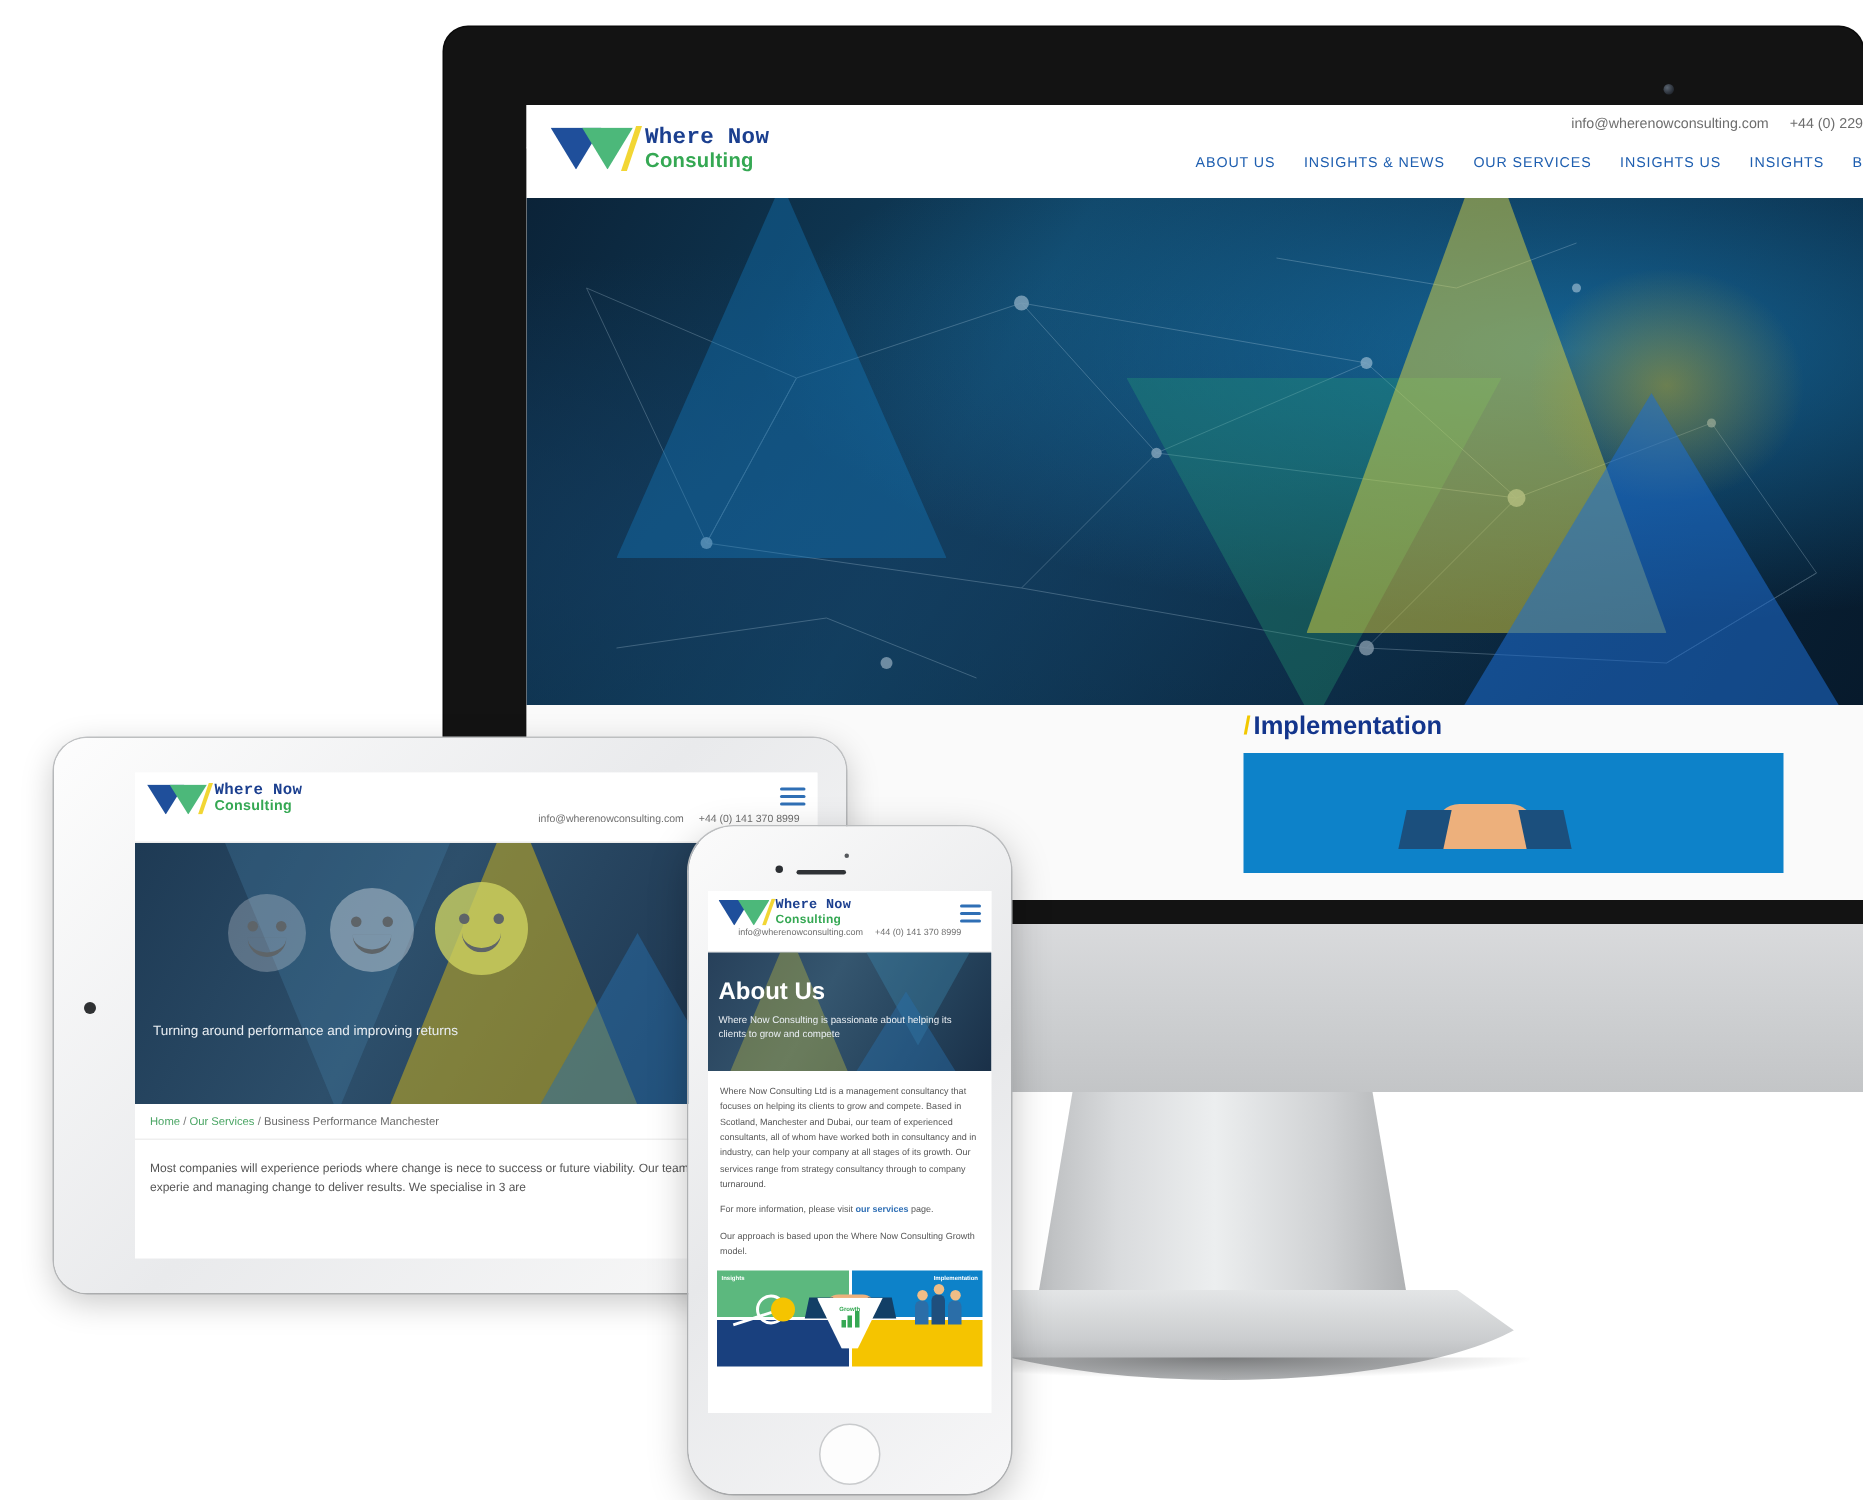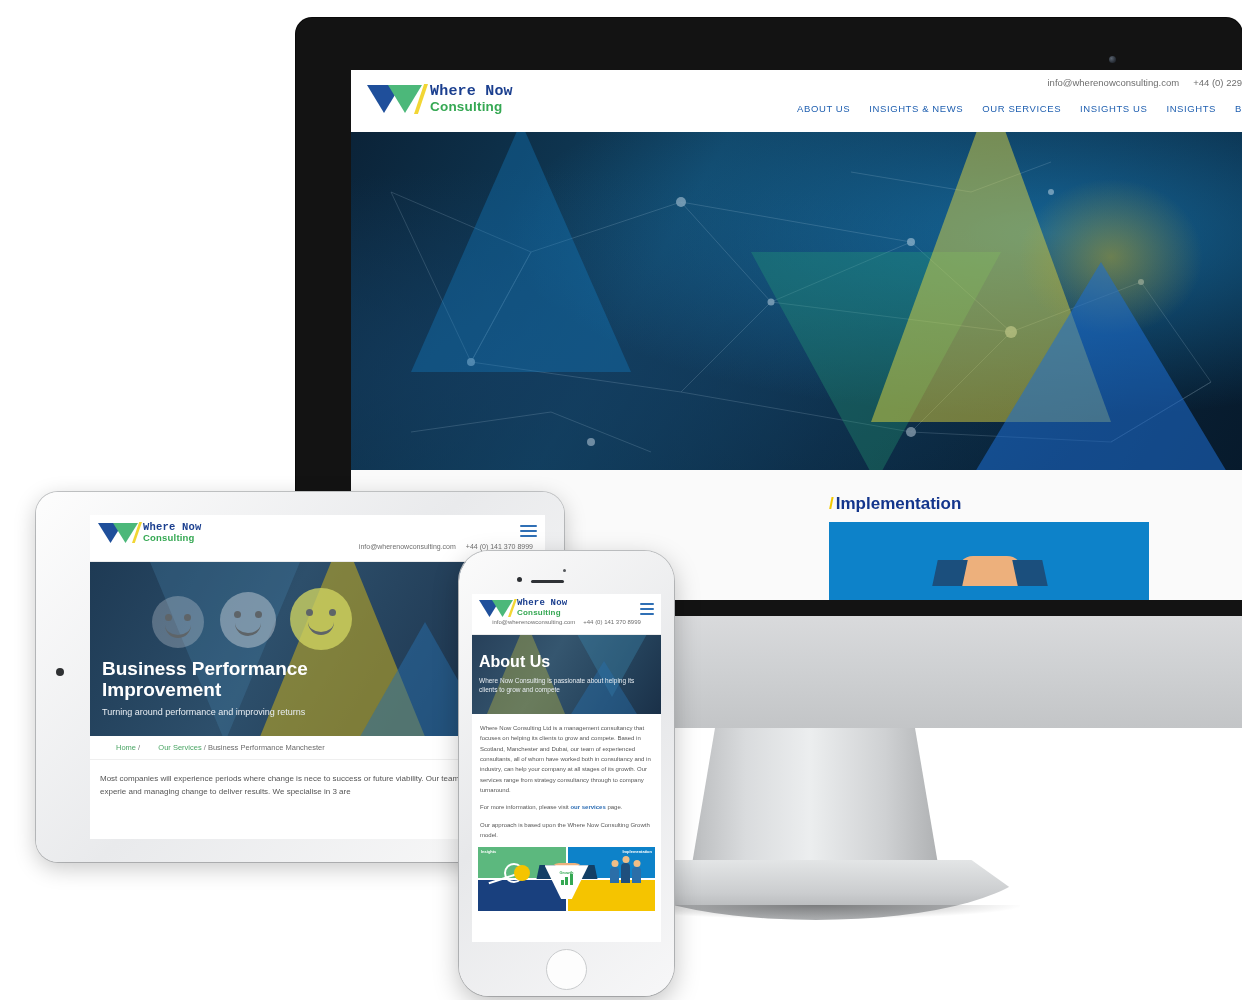--- a/index.html
+++ b/index.html
@@ -133,21 +133,21 @@
   .hero-sub { color:#f0f4f8; font-size:16px; line-height:1.32; margin-top:8px; font-weight:400;}
 
   
   .cards { position:relative; background:#fafafa; height:130px; padding-top:8px; }
   .card { position:absolute; }
   .card-h { font-size:17px; font-weight:700; color:#13358c; white-space:nowrap; }
   .card-h .sl { color:#f2c800; margin-right:2px; }
   .card-box { margin-top:8px; height:80px; }
   .c-insights { left:125px; top:8px; width:320px; }
   .c-insights .card-box { background:#5cb87e; }
-  .c-impl { left:478px; top:24px; width:320px; }
+  .c-impl { left:478px; top:4px; width:360px; }
   .c-impl .card-box { background:#0d82c9; }
   .magnif { position:absolute; left:75px; top:58px; width:34px;height:34px;border-radius:50%;
     border:4px solid #bfe3ef; background:rgba(255,255,255,.25);}
   .hands { position:absolute; left:128px; top:62px; width:66px; height:30px;
     background:#edb07c; border-radius:16px 16px 4px 4px; }
   .hands:before{content:"";position:absolute;left:-22px;top:4px;width:30px;height:26px;background:#1b4f7d;transform:skewX(-12deg);}
   .hands:after{content:"";position:absolute;right:-22px;top:4px;width:30px;height:26px;background:#1b4f7d;transform:skewX(12deg);}
 
   
   .tablet {
@@ -176,23 +176,23 @@
   .tb-hero .ty2{position:absolute;left:250px;top:60px;width:170px;height:150px;background:rgba(40,110,170,.5);clip-path:polygon(50% 0,100% 100%,0 100%);}
   .tb-hero .ty3{position:absolute;left:60px;top:0px;width:150px;height:180px;background:rgba(70,130,170,.3);clip-path:polygon(50% 100%,100% 0,0 0);}
   .smile { position:absolute; border-radius:50%; }
   .sm-a { left:62px; top:34px; width:52px;height:52px; background:rgba(215,220,225,.30);}
   .sm-b { left:130px; top:30px; width:56px;height:56px; background:rgba(222,227,232,.42);}
   .sm-c { left:200px; top:26px; width:62px;height:62px; background:rgba(208,212,96,.78);}
   .sm-eye{position:absolute;width:7px;height:7px;border-radius:50%;background:#5e6468;}
   .sm-mouth{position:absolute;width:26px;height:13px;border-bottom:3px solid #5e6468;border-radius:0 0 26px 26px;}
   .tb-hero-copy{position:absolute;left:12px;top:96px;}
   .tb-hero-copy h2{color:#fff;font-size:19px;font-weight:700;line-height:1.12;}
-  .tb-hero-copy p{color:#e9eef3;font-size:9px;margin-top:6px;}
+  .tb-hero-copy p{color:#e9eef3;font-size:9px;margin-top:24px;}
   .tb-crumb{font-size:7.5px;color:#7a7a7a;padding:7px 10px;border-bottom:1px solid #efefef;}
-  .tb-crumb a{color:#4aa564;text-decoration:none;margin-left:16px;}
+  .tb-crumb a{color:#4aa564;text-decoration:none;}
   .tb-crumb .cur{color:#6b6b6b;}
   .tb-body{display:flex;padding:12px 10px 0 10px;gap:14px;}
   .tb-side{width:140px;}
   .tb-side .ln{border-top:1px solid #ddd;}
   .tb-side .it{font-size:8.5px;font-weight:700;color:#13358c;padding:9px 0;}
   .tb-copy{flex:1;font-size:8px;color:#555;line-height:1.65;}
   .tab-homebtn{position:absolute;left:20px;top:176px;width:8px;height:8px;border-radius:50%;background:#2f3133;}
 
   
   .phone{
@@ -390,21 +390,20 @@
           <div class="sm-eye" style="left:14px;top:19px"></div>
             <div class="sm-eye" style="left:35px;top:19px"></div>
           <div class="sm-mouth" style="left:15px;top:31px"></div>
         </div>
         <div class="smile sm-c">
           <div class="sm-eye" style="left:16px;top:21px"></div>
             <div class="sm-eye" style="left:39px;top:21px"></div>
           <div class="sm-mouth" style="left:18px;top:34px"></div>
         </div>
         <div class="tb-hero-copy">
-          <h2><span>Business Performance</span><br><span>Improvement</span></h2>
           <p>Turning around performance and improving returns</p>
         </div>
       </div>
       <div class="tb-crumb">
         <a>Home</a>
         <span>/</span>
         <a>Our Services</a>
         <span>/</span>
         <span class="cur">Business Performance Manchester</span>
       </div>

